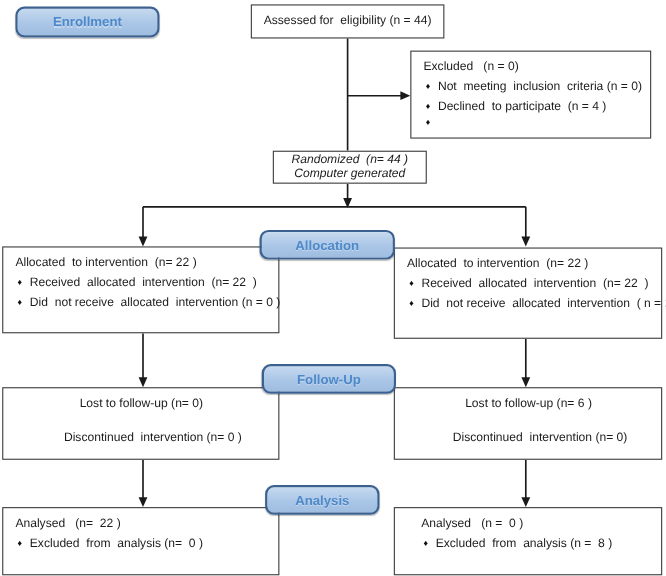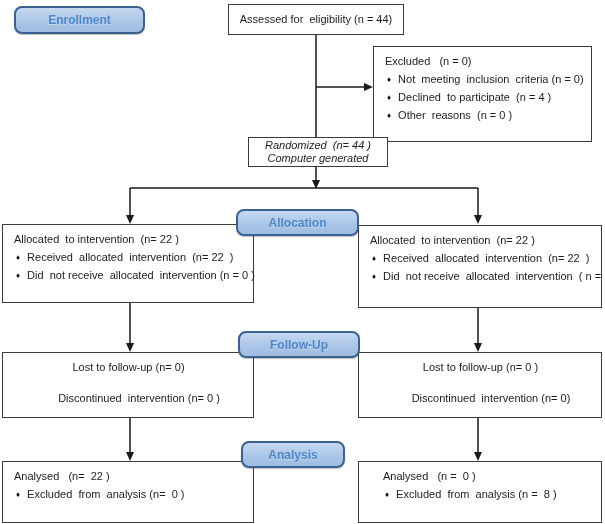--- a/index.html
+++ b/index.html
@@ -42,21 +42,21 @@
     background:linear-gradient(to bottom,var(--label-fill-top) 0%,var(--label-fill) 55%,#9fbde0 100%);
     color:var(--label-text);
     font-size:12px;font-weight:bold;
     display:flex;align-items:center;justify-content:center;
     text-shadow:0 1px 0 rgba(255,255,255,0.35);
     box-shadow:0 1px 1px rgba(0,0,0,0.25);
   }
   
   #lbl-enrollment{left:14px;top:6px;width:131px;height:28px;}
   #box-assessed{left:228px;top:4px;width:176px;height:31px;}
-  #box-excluded{left:373px;top:46px;width:219px;height:96px;}
+  #box-excluded{left:373px;top:46px;width:219px;height:80px;}
   #box-randomized{left:248px;top:137px;width:140px;height:30px;line-height:13px;font-style:italic;}
   #lbl-allocation{left:236px;top:209px;width:123px;height:27px;}
   #box-alloc-left{left:2px;top:224px;width:252px;height:79px;}
   #box-alloc-right{left:358px;top:225px;width:244px;height:83px;}
   #lbl-followup{left:238px;top:331px;width:122px;height:27px;}
   #box-fu-left{left:2px;top:352px;width:252px;height:66px;}
   #box-fu-right{left:358px;top:352px;width:244px;height:66px;}
   #lbl-analysis{left:241px;top:441px;width:104px;height:27px;text-align:right;}
   #box-an-left{left:2px;top:461px;width:252px;height:62px;}
   #box-an-right{left:358px;top:461px;width:244px;height:62px;padding-left:24px;}
@@ -104,21 +104,20 @@
     <div class="row">
       <span class="blt">♦</span>
       <span class="t">Not  meeting  inclusion  criteria (n = 0)</span>
     </div>
     <div class="row">
       <span class="blt">♦</span>
       <span class="t">Declined  to participate  (n = 4 )</span>
     </div>
     <div class="row">
       <span class="blt">♦</span>
-      <span class="t">Other  reasons  (n = 0 )</span>
     </div>
   </div>
 
   <div id="box-randomized" class="box center">
     <span class="t" style="line-height:13px;">Randomized  (n= 44 )</span>
     <span class="t" style="line-height:13px;">Computer generated</span>
   </div>
 
   <div id="box-alloc-left" class="box pad">
     <div class="title">Allocated  to intervention  (n= 22 )</div>
@@ -143,21 +142,21 @@
       <span class="t">Did  not receive  allocated  intervention  ( n = 22)</span>
     </div>
   </div>
 
   <div id="box-fu-left" class="box pad">
     <div class="t">Lost to follow-up (n= 0)</div>
     <div class="t gap-line">Discontinued  intervention (n= 0 )</div>
   </div>
 
   <div id="box-fu-right" class="box pad">
-    <div class="t">Lost to follow-up (n= 0 )</div>
+    <div class="t">Lost to follow-up (n= 6 )</div>
     <div class="t gap-line">Discontinued  intervention (n= 0)</div>
   </div>
 
   <div id="box-an-left" class="box pad">
     <div class="title">Analysed   (n=  22 )</div>
     <div class="row">
       <span class="blt">♦</span>
       <span class="t">Excluded  from  analysis (n=  0 )</span>
     </div>
   </div>

